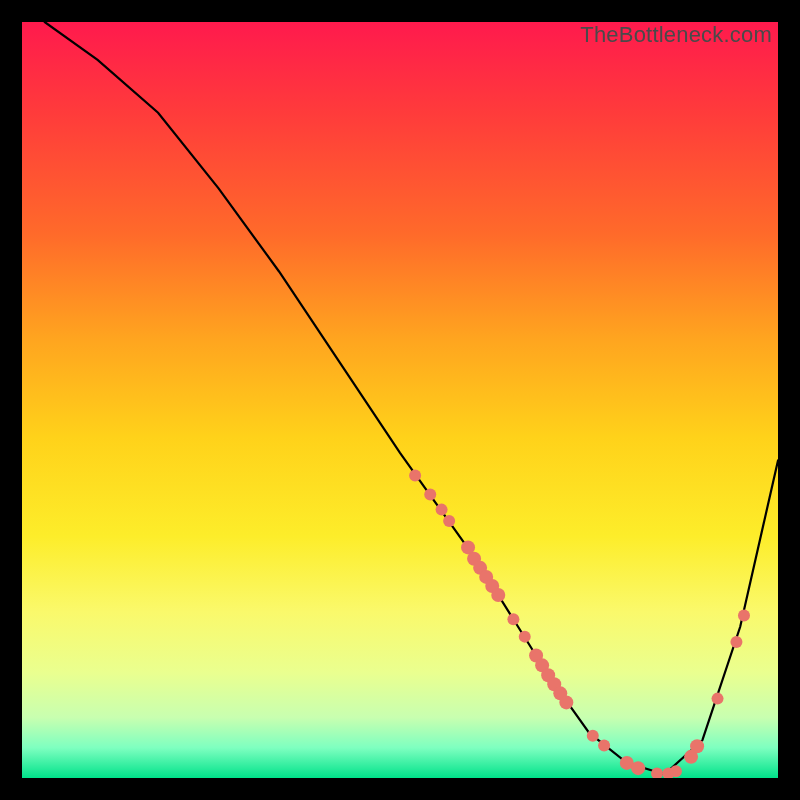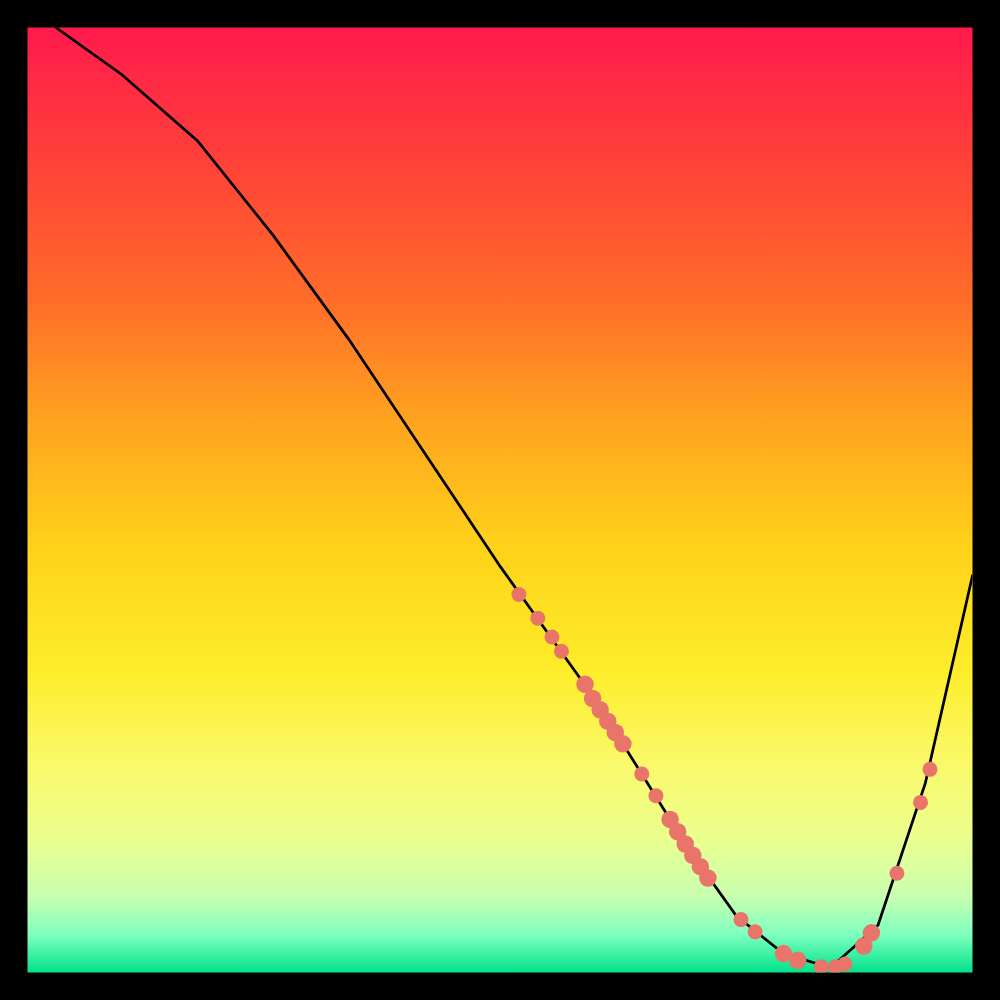--- a/index.html
+++ b/index.html
@@ -52,20 +52,21 @@
     top: 0;
     width: 756px;
     height: 756px;
   }
 </style>
 </head>
 <body>
 
 <div class="frame">
   <div class="plot-area">
+    <div class="watermark">TheBottleneck.com</div>
     <svg class="curve" viewBox="0 0 756 756" preserveAspectRatio="none">
       <path id="bottleneck-curve" fill="none" stroke="#000" stroke-width="2.2" stroke-linecap="round" d="M22.68 0.00 L75.60 37.80 L136.08 90.72 L196.56 166.32 L257.04 249.48 L317.52 340.20 L378.00 430.92 L415.80 483.84 L453.60 536.76 L491.40 597.24 L529.20 657.72 L567.00 710.64 L604.80 740.88 L642.60 752.22 L680.40 718.20 L718.20 604.80 L756.00 438.48"></path>
       <g id="markers">
           <circle cx="393.12" cy="453.60" r="6" fill="#e9746a"></circle>
           <circle cx="408.24" cy="472.50" r="6" fill="#e9746a"></circle>
           <circle cx="419.58" cy="487.62" r="6" fill="#e9746a"></circle>
           <circle cx="427.14" cy="498.96" r="6" fill="#e9746a"></circle>
           <circle cx="446.04" cy="525.42" r="7" fill="#e9746a"></circle>
           <circle cx="452.09" cy="536.76" r="7" fill="#e9746a"></circle>
           <circle cx="458.14" cy="545.83" r="7" fill="#e9746a"></circle>

